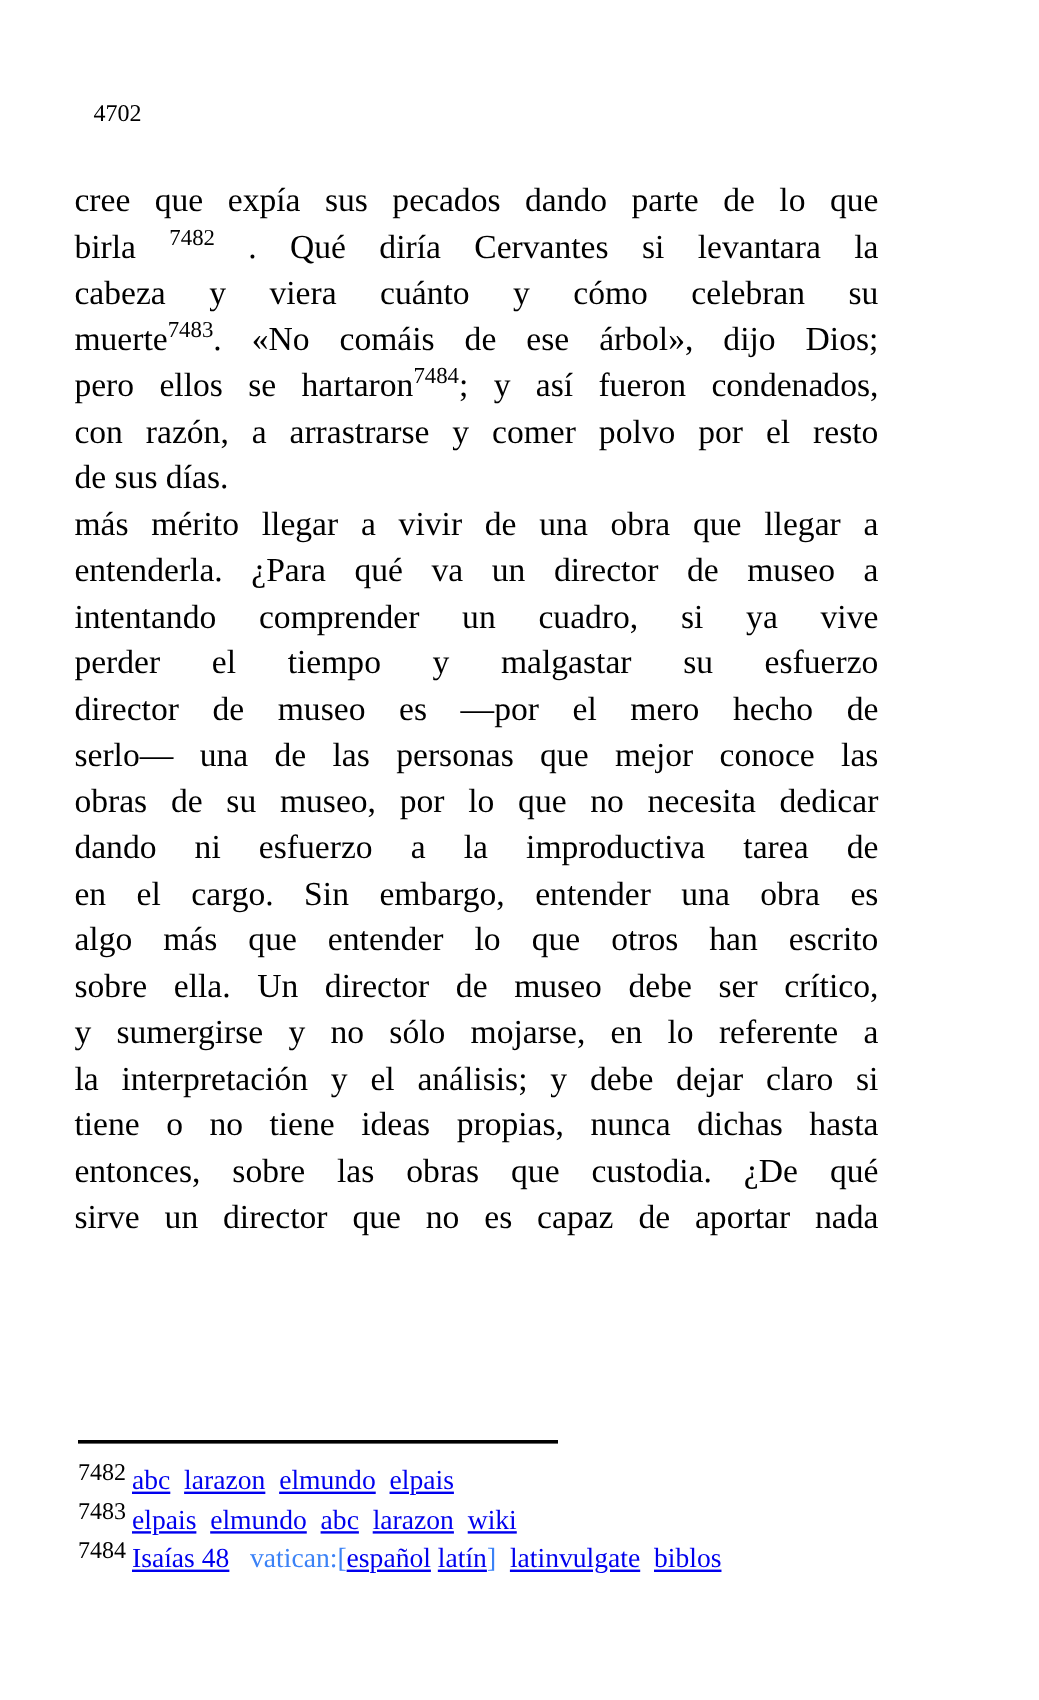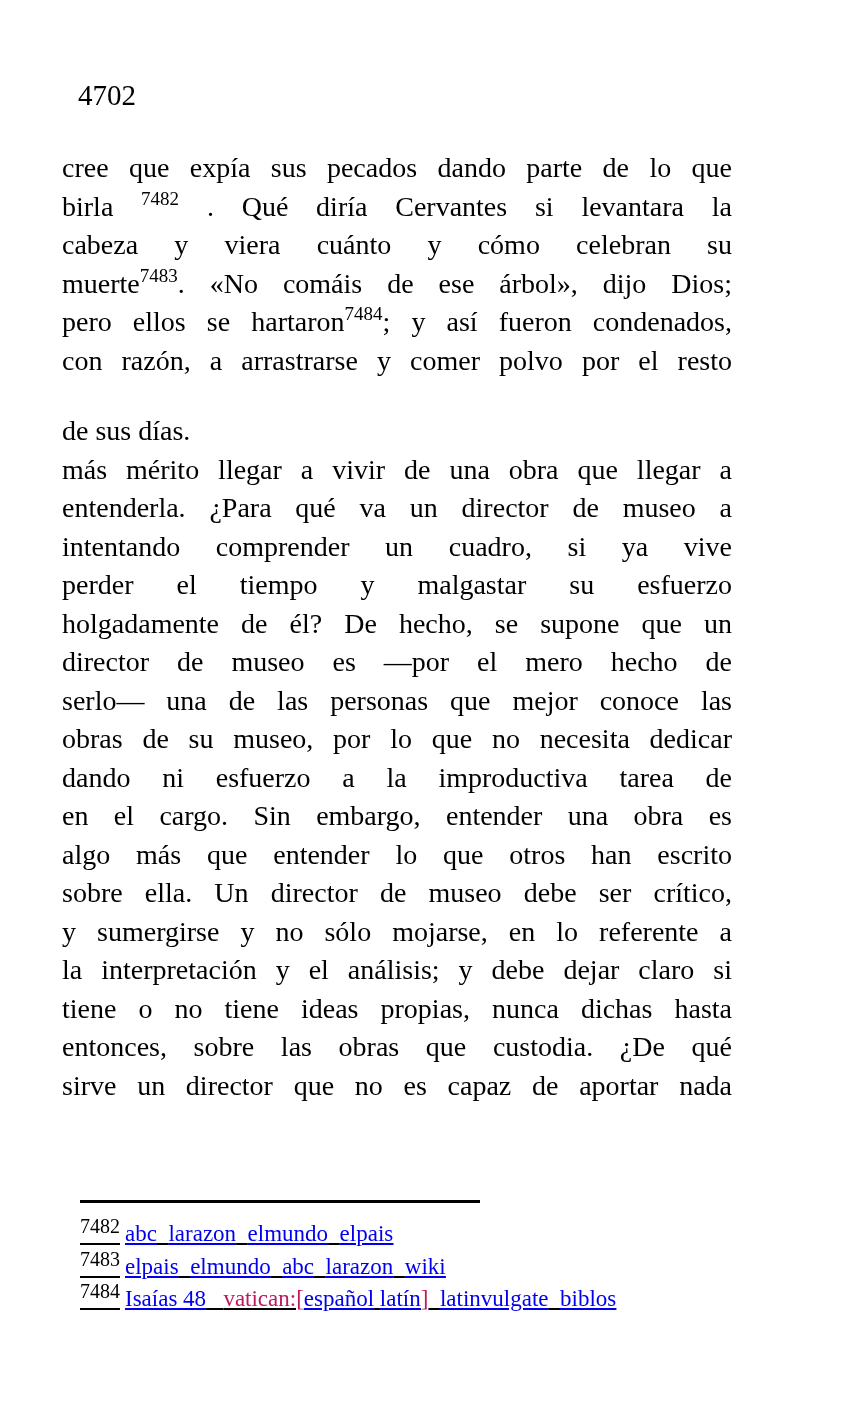--- a/index.html
+++ b/index.html
@@ -16,21 +16,21 @@
     overflow: hidden;
   }
   .page {
     position: absolute;
     inset: 0;
   }
   .page-number {
     position: absolute;
     left: 78px;
     top: 80px;
-    font-size: 29px;
+    font-size: 20px;
     line-height: 30px;
     white-space: nowrap;
   }
   .body-text {
     position: absolute;
     left: 62px;
     top: 149px;
     width: 670px;
   }
   .line {
@@ -38,38 +38,36 @@
     line-height: 38.5px;
     font-size: 28px;
     text-align: justify;
     text-align-last: justify;
     white-space: nowrap;
     overflow: visible;
   }
   .line.no-just {
     text-align: left;
     text-align-last: left;
-    margin-top: 32px;
   }
   .line.indent {
     padding-left: 37px;
     width: 633px;
   }
   .sup {
     font-size: 19px;
     line-height: 0;
     vertical-align: 11px;
     letter-spacing: 0;
   }
   .footnotes {
     position: absolute;
-    left: 80px;
+    left: 65px;
     top: 1200px;
     width: 670px;
-    text-decoration: underline;
   }
   .fn-separator {
     width: 400px;
     height: 0;
     border-top: 3px solid #000000;
     margin-bottom: 15px;
   }
   .fn-row {
     height: 32.5px;
     line-height: 32.5px;
@@ -80,21 +78,21 @@
     font-size: 20px;
     line-height: 0;
     vertical-align: 8px;
     margin-right: 5px;
   }
   .fn-link {
     text-decoration: underline;
     cursor: pointer;
   }
   .fn-plain {
-    color: #be185d;
+    color: #3b82f6;
   }
 </style>
 </head>
 <body style="background: rgb(255, 255, 255); color: rgb(0, 0, 0);">
 
 <div class="page">
 
   <div class="page-number">4702</div>
 
   <div class="body-text">
@@ -102,21 +100,20 @@
       <div class="line"><span>birla </span><span class="sup">7482</span><span> . Qué diría Cervantes si levantara la</span></div>
       <div class="line"><span>cabeza y viera cuánto y cómo celebran su</span></div>
       <div class="line"><span>muerte</span><span class="sup">7483</span><span>. «No comáis de ese árbol», dijo Dios;</span></div>
       <div class="line"><span>pero ellos se hartaron</span><span class="sup">7484</span><span>; y así fueron condenados,</span></div>
       <div class="line"><span>con razón, a arrastrarse y comer polvo por el resto</span></div>
       <div class="line no-just"><span>de sus días.</span></div>
       <div class="line"><span>más mérito llegar a vivir de una obra que llegar a</span></div>
       <div class="line"><span>entenderla. ¿Para qué va un director de museo a</span></div>
       <div class="line"><span>intentando comprender un cuadro, si ya vive</span></div>
       <div class="line"><span>perder el tiempo y malgastar su esfuerzo</span></div>
-      <div class="line"><span>holgadamente de él? De hecho, se supone que un</span></div>
       <div class="line"><span>director de museo es —por el mero hecho de</span></div>
       <div class="line"><span>serlo— una de las personas que mejor conoce las</span></div>
       <div class="line"><span>obras de su museo, por lo que no necesita dedicar</span></div>
       <div class="line"><span>dando ni esfuerzo a la improductiva tarea de</span></div>
       <div class="line"><span>en el cargo. Sin embargo, entender una obra es</span></div>
       <div class="line"><span>algo más que entender lo que otros han escrito</span></div>
       <div class="line"><span>sobre ella. Un director de museo debe ser crítico,</span></div>
       <div class="line"><span>y sumergirse y no sólo mojarse, en lo referente a</span></div>
       <div class="line"><span>la interpretación y el análisis; y debe dejar claro si</span></div>
       <div class="line"><span>tiene o no tiene ideas propias, nunca dichas hasta</span></div>

